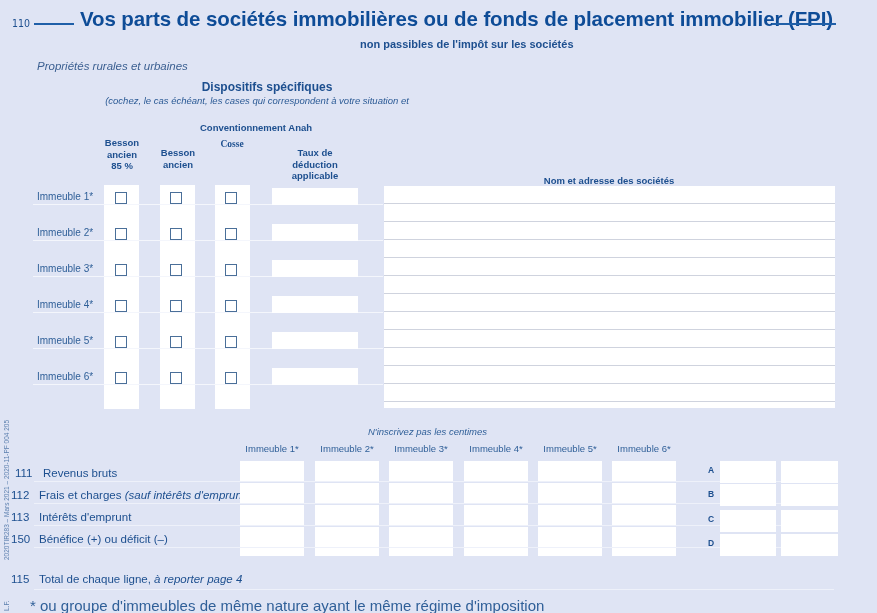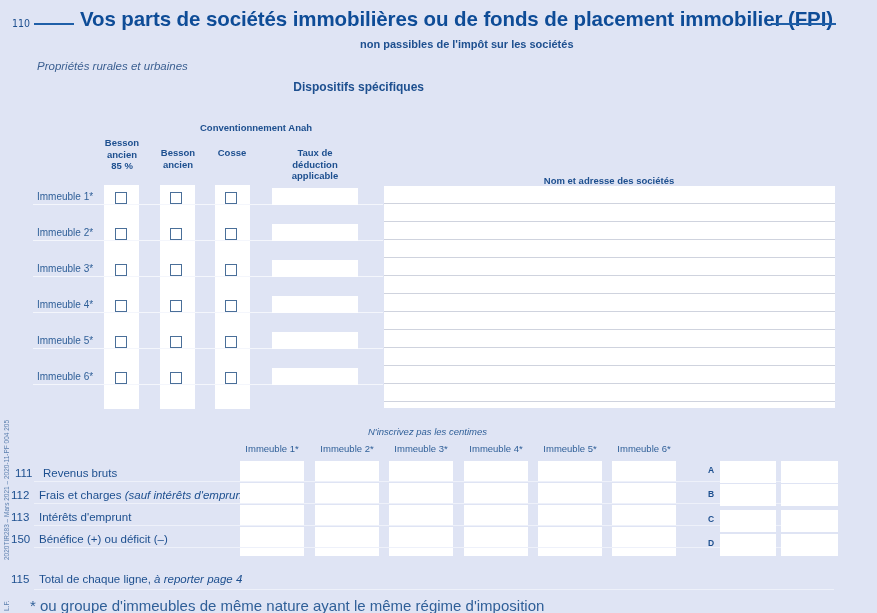--- a/index.html
+++ b/index.html
@@ -14,21 +14,21 @@
   .rule { height: 1.5px; background: #1f5fa8; }
   .title {
     left: 80px; top: 7px; font-size: 20.5px; font-weight: bold; color: #0e4c97;
     font-family: "Liberation Sans", sans-serif; letter-spacing: -0.1px; white-space: nowrap;
   }
   .subtitle { left: 360px; top: 38px; font-size: 11px; font-weight: bold; color: #1d4f8f; white-space: nowrap;
     font-family: "Liberation Sans", sans-serif; }
   .ital { font-style: italic; }
   .section-label { left: 37px; top: 60px; font-size: 11.5px; color: #3b5f91; font-style: italic;
     font-family: "Liberation Sans", sans-serif; }
-  .disp-title { left: 0; width: 424px; top: 80px; text-align: right; font-size: 12px; font-weight: bold; color: #1d4f8f;
+  .disp-title { left: 0; width: 424px; top: 80px; text-align: center; font-size: 12px; font-weight: bold; color: #1d4f8f;
     font-family: "Liberation Sans", sans-serif; padding-left: 110px; box-sizing: border-box; }
   .disp-note { left: 92px; width: 330px; top: 95px; text-align: center; font-size: 9.5px; font-style: italic; color: #2b5a95; line-height: 11px;
     font-family: "Liberation Sans", sans-serif; }
   .conv { left: 200px; width: 130px; top: 122px; text-align: left; font-size: 9.5px; font-weight: bold; color: #1d4f8f;
     font-family: "Liberation Sans", sans-serif; }
   .colhead { font-size: 9.5px; font-weight: bold; text-align: center; line-height: 11.5px; color: #1d4f8f;
     font-family: "Liberation Sans", sans-serif; }
   .col-strip { background: #ffffff; }
   .hline { height: 1px; background: #f4f6fc; }
   .row-label { font-size: 10px; color: #2f5f98; font-family: "Liberation Sans", sans-serif; }
@@ -51,33 +51,34 @@
 
 <div class="abs sec-num">110</div>
 <div class="abs rule" style="left:34px; top:23px; width:40px;"></div>
 <div class="abs title">Vos parts de sociétés immobilières ou de fonds de placement immobilier (FPI)</div>
 <div class="abs rule" style="left:772px; top:23px; width:64px;"></div>
 <div class="abs subtitle">non passibles de l'impôt sur les sociétés</div>
 <div class="abs section-label">Propriétés rurales et urbaines</div>
 
 <div class="abs disp-title">Dispositifs spécifiques</div>
 <div class="abs disp-note">
+  <div>(cochez, le cas échéant, les cases qui correspondent à votre situation et</div>
 </div>
 <div class="abs conv">Conventionnement Anah</div>
 
 <div class="abs colhead" style="left:98px; width:48px; top:137px;">
   <div>Besson</div>
   <div>ancien</div>
   <div>85 %</div>
 </div>
 <div class="abs colhead" style="left:154px; width:48px; top:147px;">
   <div>Besson</div>
   <div>ancien</div>
 </div>
-<div class="abs colhead" style="left:208px; width:48px; top:147px;">
+<div class="abs colhead" style="left:208px; width:48px; top:139px;font-family:Liberation Serif, serif;">
   <div>Cosse</div>
 </div>
 <div class="abs colhead" style="left:275px; width:80px; top:147px;">
   <div>Taux de</div>
   <div>déduction</div>
   <div>applicable</div>
 </div>
 <div class="abs colhead" style="left:384px; width:450px; top:175px;">Nom et adresse des sociétés</div>
 
 <div class="abs col-strip" style="left:104px; top:185px; width:35px; height:224px;"></div>

